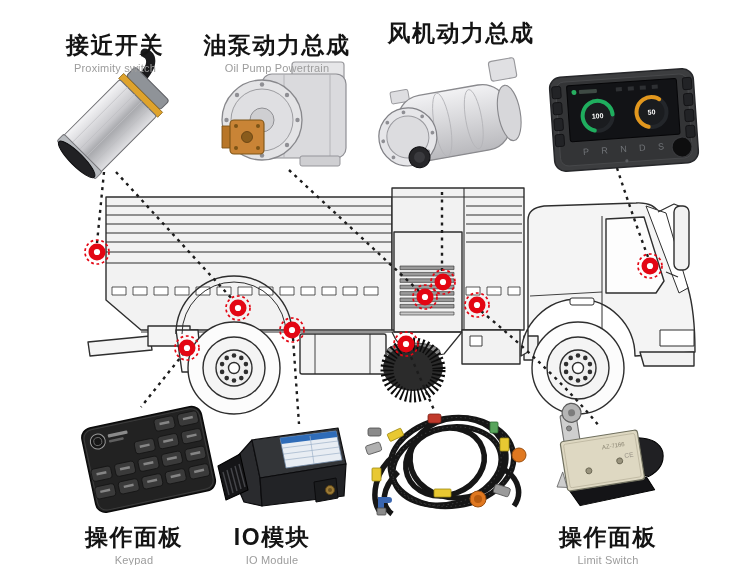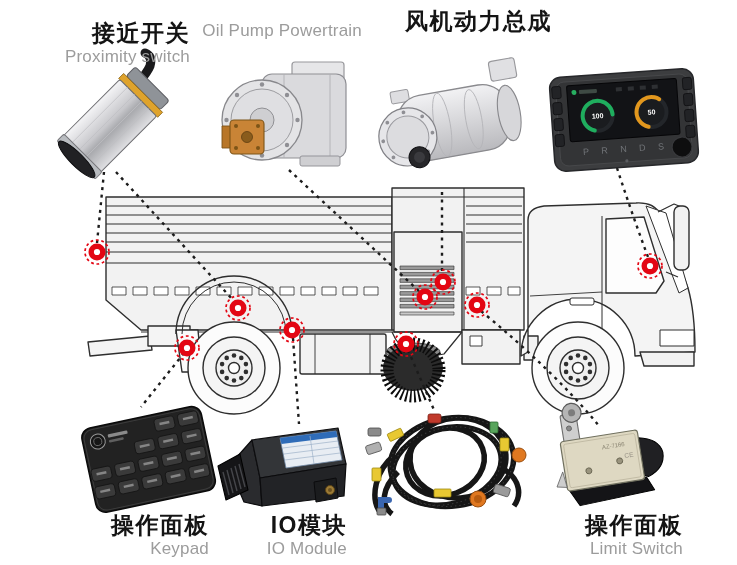--- a/index.html
+++ b/index.html
@@ -1,20 +1,20 @@
 <!DOCTYPE html>
 <html><head>
 <meta charset="utf-8">
 <style>
   html,body{margin:0;padding:0;background:#ffffff;}
   #stage{position:relative;width:737px;height:565px;background:#ffffff;overflow:hidden;
          font-family:"Liberation Sans", sans-serif;}
-  .label-block{position:absolute;text-align:right;pointer-events:none;}
+  .label-block{position:absolute;text-align:center;pointer-events:none;margin-top:12px;}
   .label-cn{display:block;font-size:23px;font-weight:700;color:#141414;letter-spacing:1.5px;line-height:26px;}
-  .label-en{display:block;font-size:17px;font-weight:400;color:#9c9c9c;letter-spacing:0.2px;line-height:19px;margin-top:1px;}
+  .label-en{display:block;font-size:11px;font-weight:400;color:#9c9c9c;letter-spacing:0.2px;line-height:19px;margin-top:1px;}
   svg{position:absolute;left:0;top:0;}
   text{font-family:"Liberation Sans", sans-serif;}
 </style>
 </head>
 <body>
 
 <div id="stage">
 
   <svg width="737" height="565" viewBox="0 0 737 565">
     <defs>
@@ -427,20 +427,21 @@
       <text x="52" y="14" text-anchor="middle" font-size="6" fill="#8a8472">AZ-7166</text>
       <text x="66" y="26" text-anchor="middle" font-size="6.5" fill="#9a9488">CE</text>
     </g>
   </svg>
 
   <div class="label-block" style="left:40px;top:20px;width:150px;">
     <span class="label-cn">接近开关</span>
     <span class="label-en">Proximity switch</span>
   </div>
   <div class="label-block" style="left:192px;top:20px;width:170px;">
+    <span class="label-cn">油泵动力总成</span>
     <span class="label-en">Oil Pump Powertrain</span>
   </div>
   <div class="label-block" style="left:370px;top:8px;width:182px;">
     <span class="label-cn">风机动力总成</span>
   </div>
 
   <div class="label-block" style="left:59px;top:512px;width:150px;">
     <span class="label-cn">操作面板</span>
     <span class="label-en">Keypad</span>
   </div>

